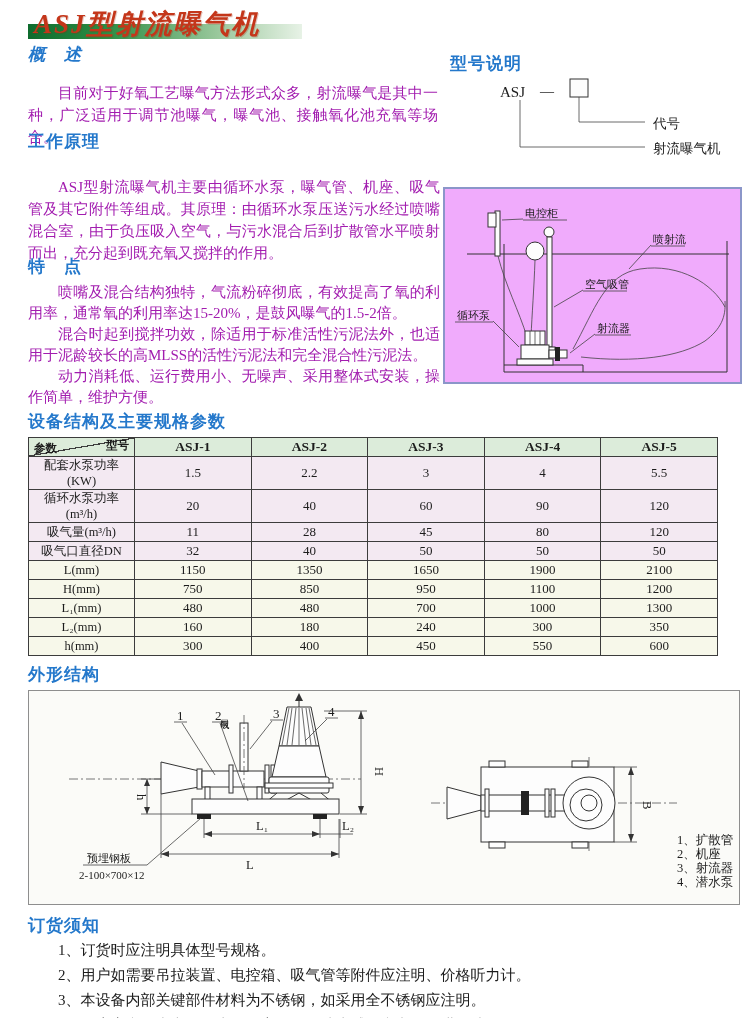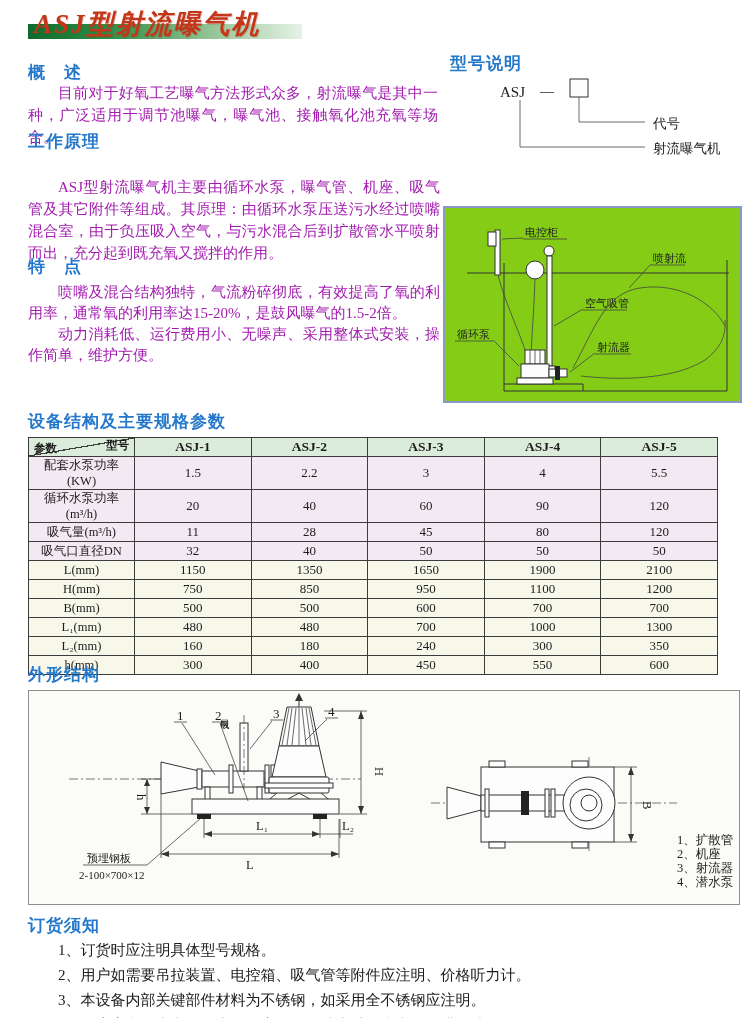--- a/index.html
+++ b/index.html
@@ -31,22 +31,22 @@
   .fw  { stroke:#333; stroke-width:1; fill:#fdfdfd; }
   .fb  { fill:#222; stroke:none; }
   .cl  { stroke:#555; stroke-width:0.8; fill:none; stroke-dasharray:9 3 2 3; }
   .thin{ stroke:#444; stroke-width:0.8; fill:none; }
   .arr { fill:#333; stroke:none; }
   .lab { font-size:11px; }
   .dlab{ font-size:12.5px; }
   .num { font-size:13px; }
   .vtext { font-size:9px; writing-mode:vertical-rl; }
 
-  .install-box { position:absolute; left:443px; top:206px; width:299px; height:197px;
-    border:2px solid #8b96c9; background:#84cc16; }
+  .install-box { position:absolute; left:443px; top:187px; width:299px; height:197px;
+    border:2px solid #8b96c9; background:#f0abfc; }
   .outline-box { position:absolute; left:28px; top:690px; width:712px; height:215px;
     border:1px solid #8e8e8e; background:#fbfbf8; }
 
   
   .spec-table { position:absolute; left:28px; top:437px; width:690px;
     border-collapse:collapse; table-layout:fixed; font-size:13px; }
   .spec-table th, .spec-table td { border:1px solid #3c3c3c; text-align:center;
     height:19px; padding:0 2px; font-weight:normal; }
   .spec-table thead th { background:#dcecda; font-weight:bold; font-size:13.5px; }
   .spec-table td.label-cell { font-size:12.5px;margin-top:24px; }
@@ -64,33 +64,34 @@
     margin-bottom:1px; }
 </style>
 </head>
 <body>
 
 <div class="page">
 
   <div class="banner-bar"></div>
   <h1 class="page-title">ASJ型射流曝气机</h1>
 
-  <h2 class="sec" style="left:28px; top:61px;">概　述</h2>
+  <h2 class="sec" style="left:28px; top:43px;font-style:italic;">概　述</h2>
   <div class="body-text lh22" style="left:28px; top:82px; width:410px;">
     <p>目前对于好氧工艺曝气方法形式众多，射流曝气是其中一种，广泛适用于调节池曝气，曝气池、接触氧化池充氧等场合。</p>
   </div>
 
   <h2 class="sec" style="left:28px; top:130px;">工作原理</h2>
   <div class="body-text lh22" style="left:28px; top:156px; width:412px;margin-top:20px;">
     <p>ASJ型射流曝气机主要由循环水泵，曝气管、机座、吸气管及其它附件等组成。其原理：由循环水泵压送污水经过喷嘴混合室，由于负压吸入空气，与污水混合后到扩散管水平喷射而出，充分起到既充氧又搅拌的作用。</p>
   </div>
 
   <h2 class="sec" style="left:28px; top:255px;">特　点</h2>
   <div class="body-text" style="left:28px; top:282px; width:412px;">
     <p>喷嘴及混合结构独特，气流粉碎彻底，有效提高了氧的利用率，通常氧的利用率达15-20%，是鼓风曝气的1.5-2倍。</p>
+    <p>混合时起到搅拌功效，除适用于标准活性污泥法外，也适用于泥龄较长的高MLSS的活性污泥法和完全混合性污泥法。</p>
     <p>动力消耗低、运行费用小、无噪声、采用整体式安装，操作简单，维护方便。</p>
   </div>
 
   <h2 class="sec" style="left:450px; top:52px;">型号说明</h2>
   <svg class="abs" style="left:450px; top:70px;" width="300" height="100" viewBox="0 0 300 100">
     <text x="50" y="27" font-size="15">ASJ</text>
     <text x="90" y="26" font-size="14">—</text>
     <rect x="120" y="9" width="18" height="18" class="fw"></rect>
     <path d="M129,27 V52 H195" class="thin"></path>
     <path d="M70,30 V77 H195" class="thin"></path>
@@ -212,28 +213,20 @@
         </tr>
         <tr class="row-green">
           <td class="label-cell">H(mm)</td>
           <td>750</td>
           <td>850</td>
           <td>950</td>
           <td>1100</td>
           <td>1200</td>
         </tr>
         <tr class="row-green">
-          <td class="label-cell">B(mm)</td>
-          <td>500</td>
-          <td>500</td>
-          <td>600</td>
-          <td>700</td>
-          <td>700</td>
-        </tr>
-        <tr class="row-green">
           <td class="label-cell">L₁(mm)</td>
           <td>480</td>
           <td>480</td>
           <td>700</td>
           <td>1000</td>
           <td>1300</td>
         </tr>
         <tr class="row-green">
           <td class="label-cell">L₂(mm)</td>
           <td>160</td>

